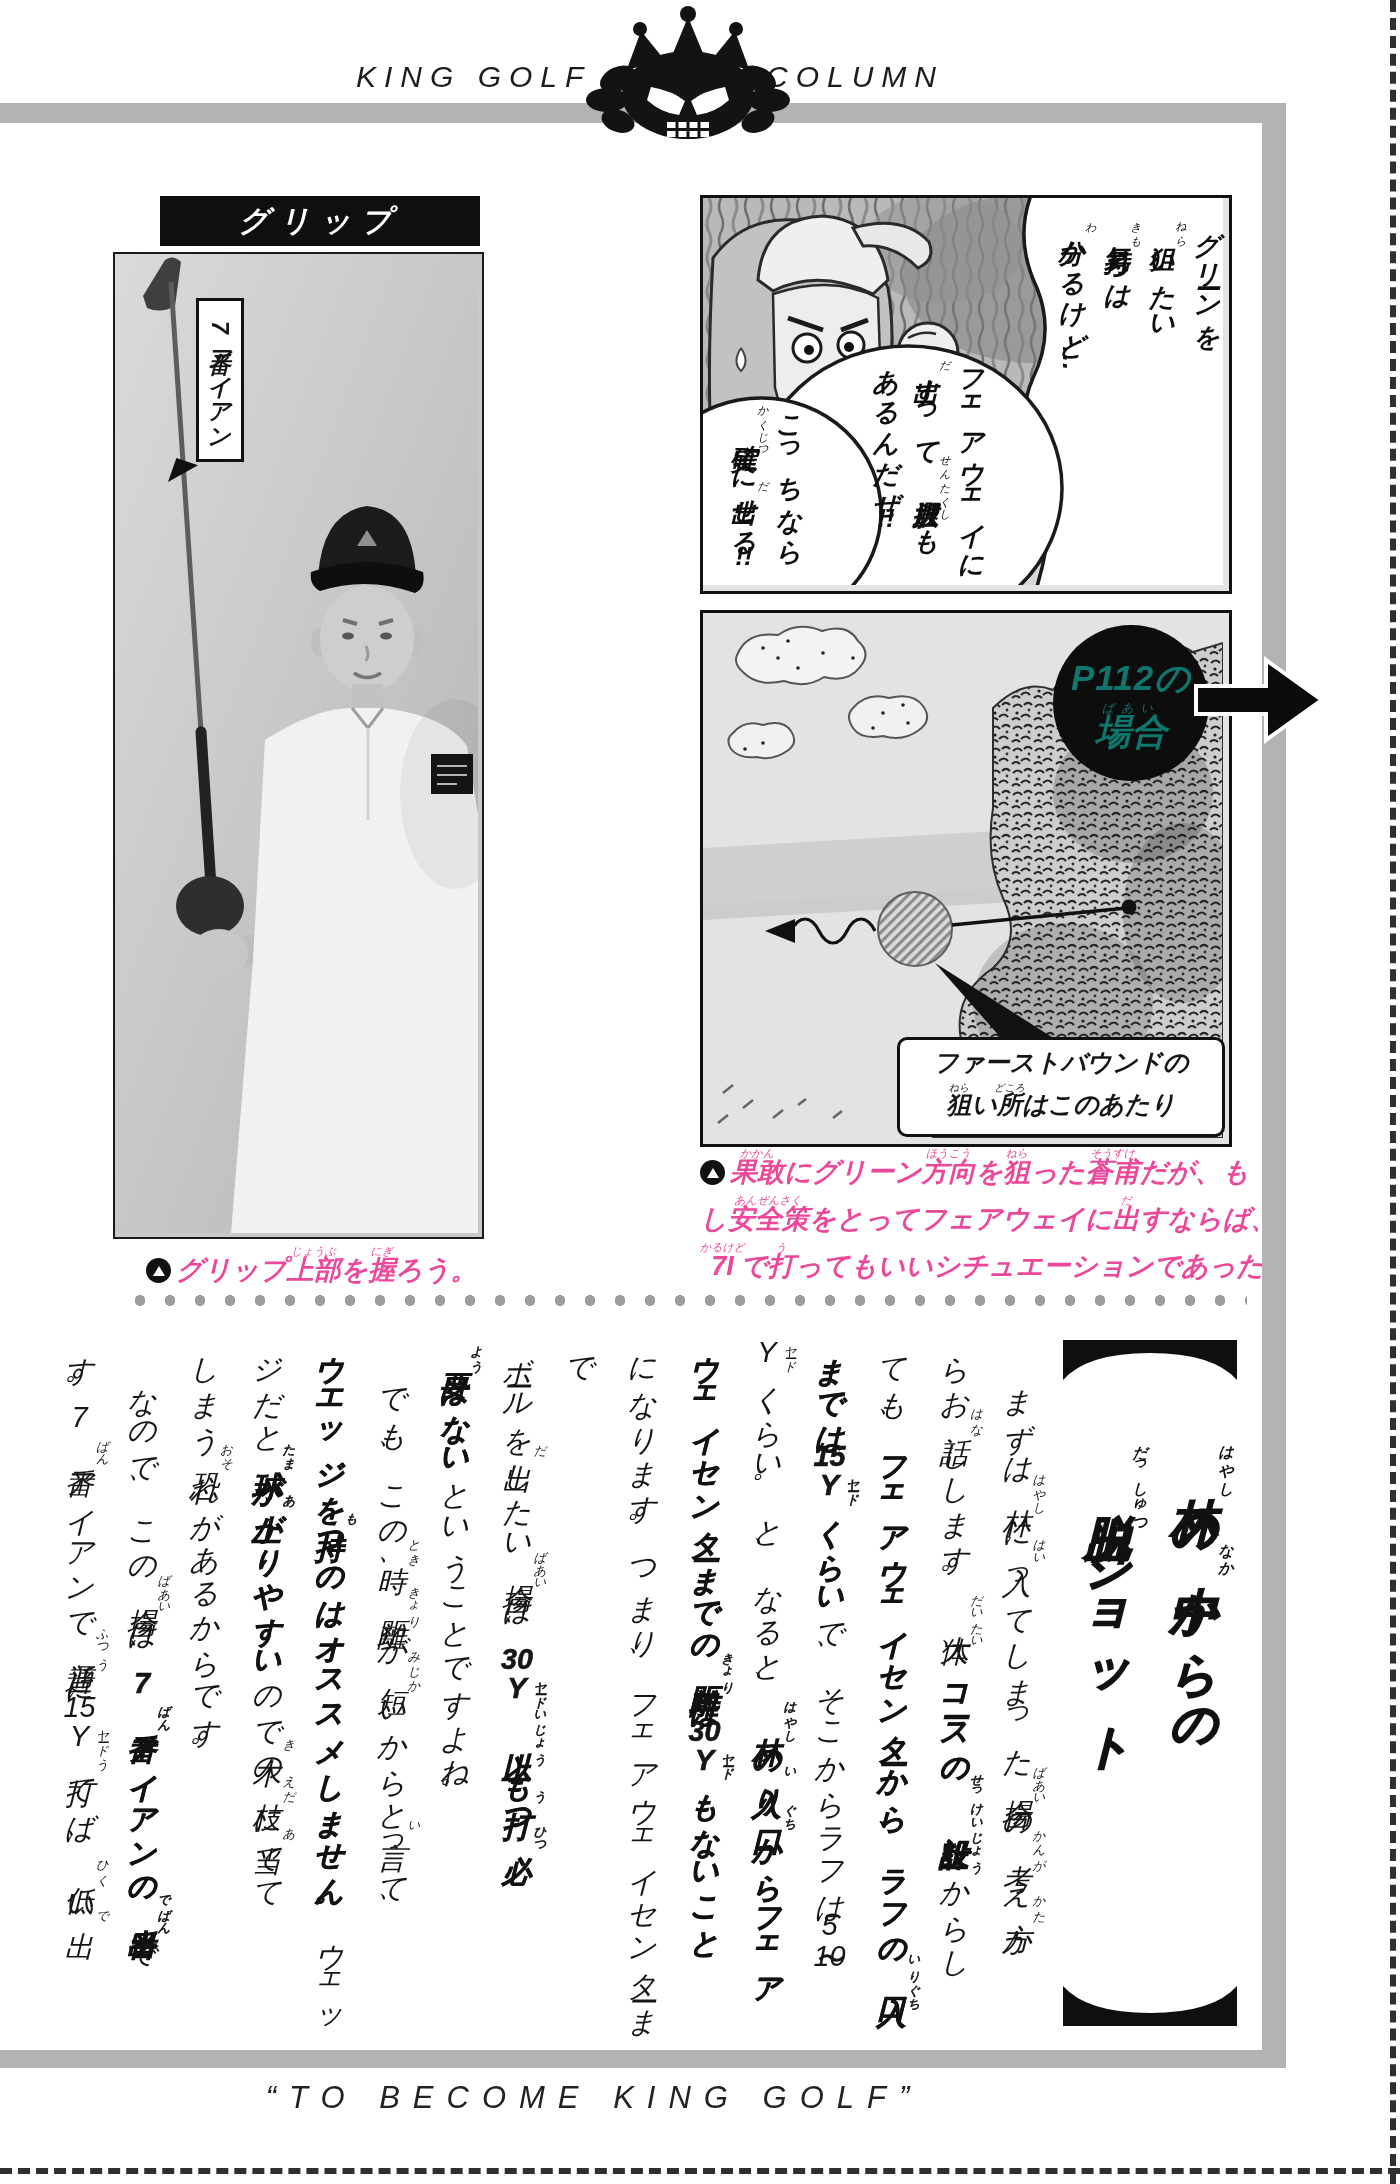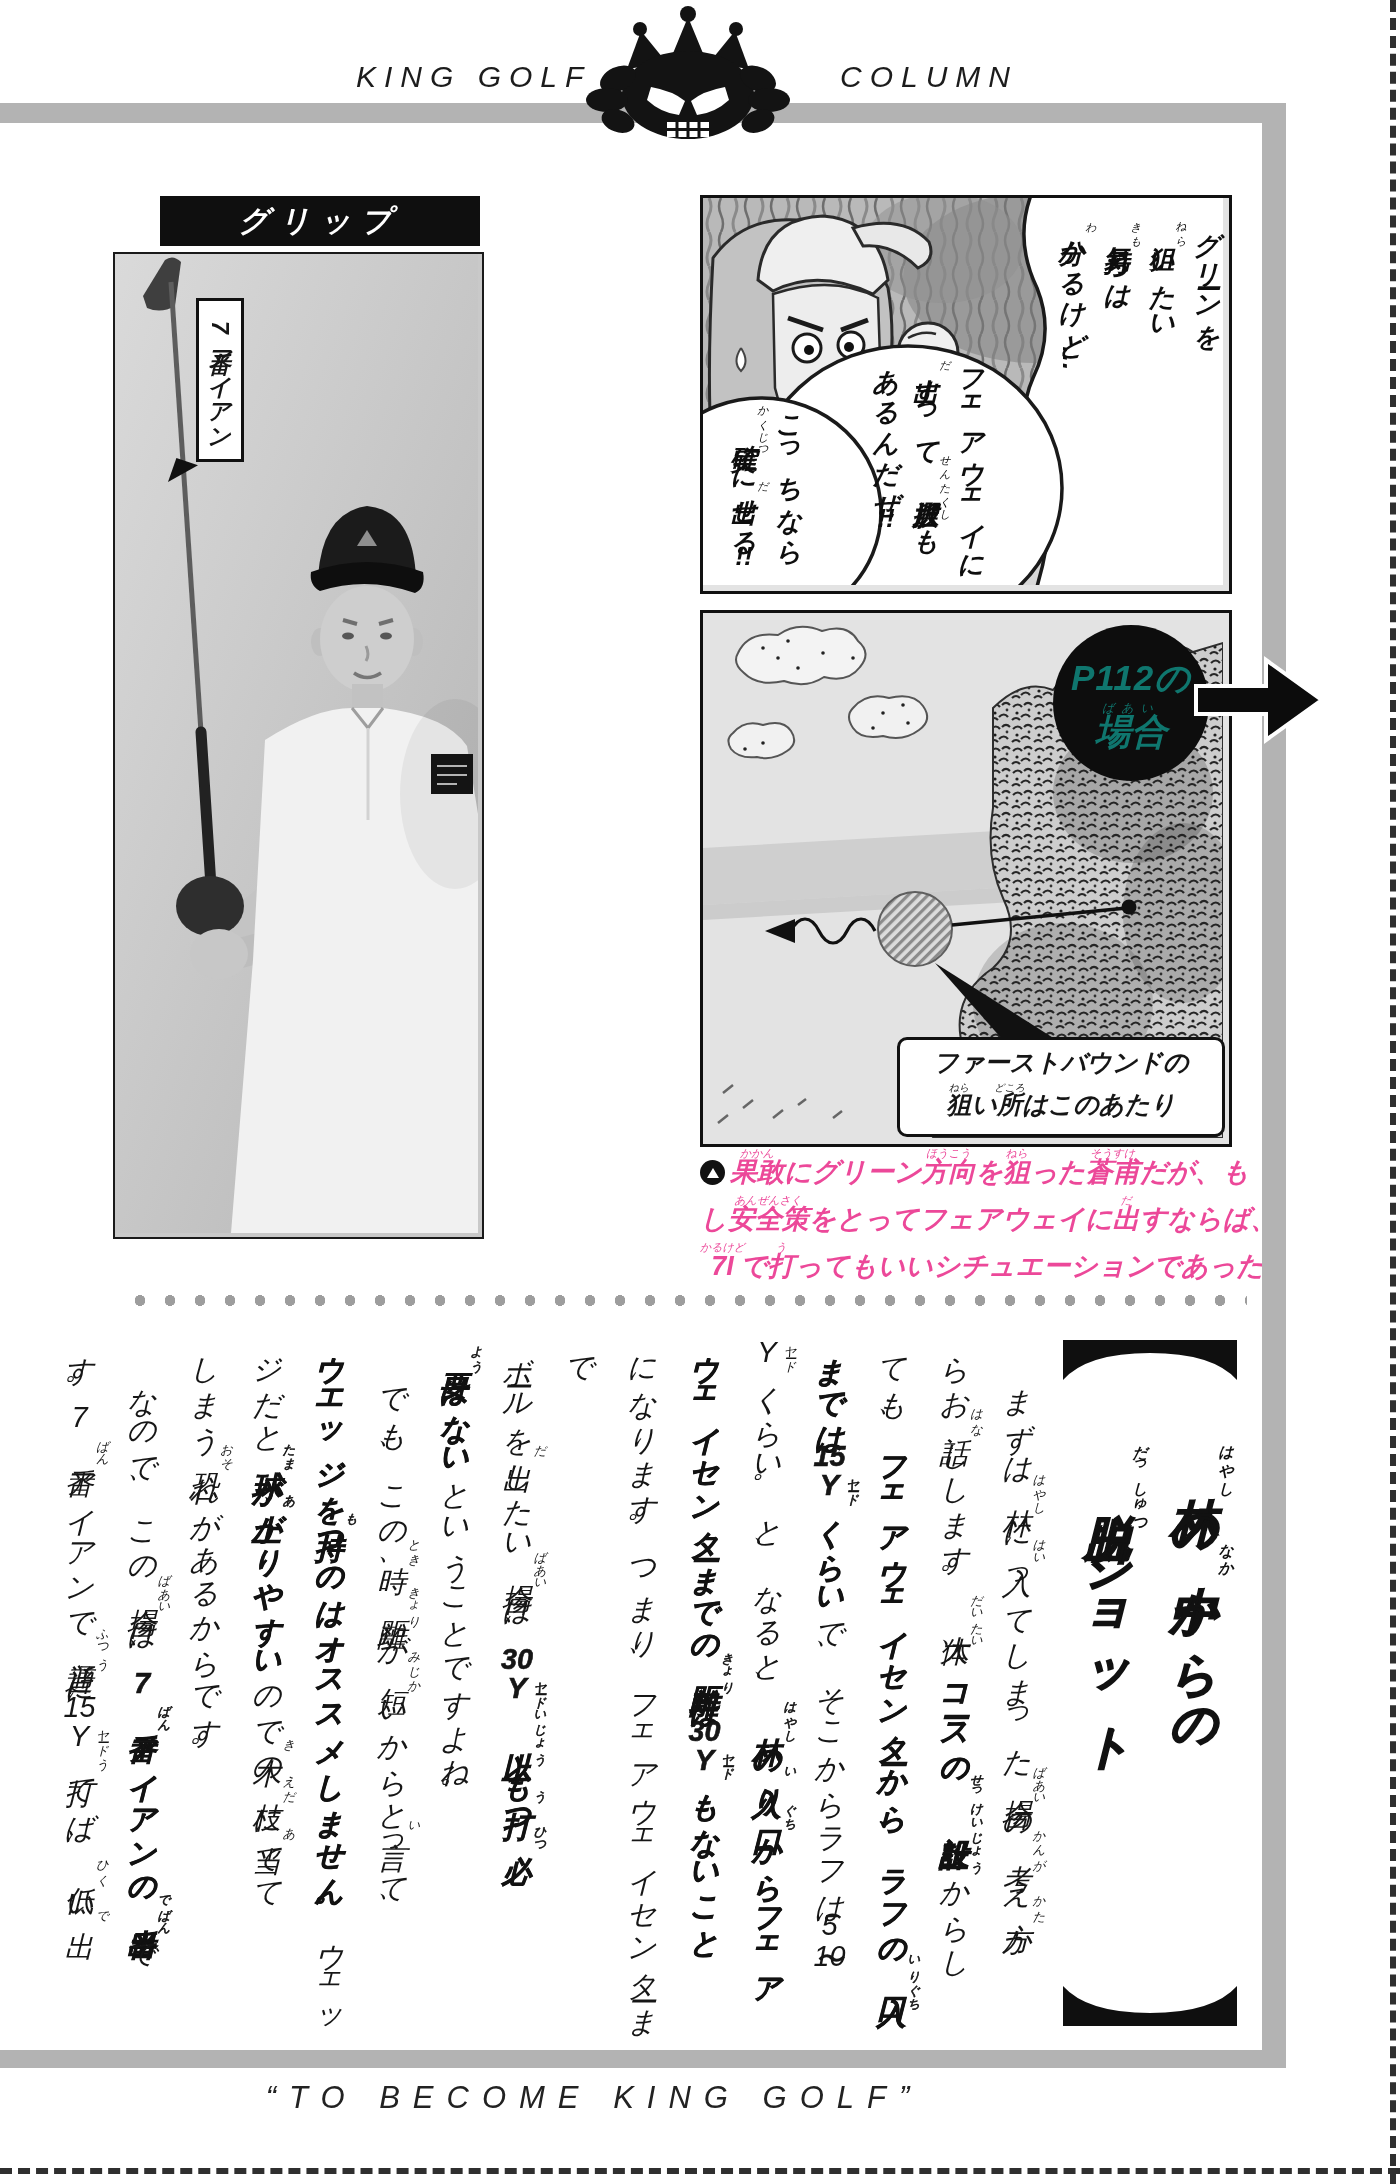--- a/index.html
+++ b/index.html
@@ -5,21 +5,21 @@
   html,body{margin:0;padding:0;background:#ffffff;}
   #page{position:relative;width:1400px;height:2184px;background:#fff;overflow:hidden;
         font-family:"Liberation Sans","DejaVu Sans",sans-serif;color:#161616;font-style:italic;}
   
   .gray-bar{position:absolute;background:#b3b3b3;}
   #header-bar{left:0;top:103px;width:1286px;height:20px;}
   #right-strip{left:1262px;top:103px;width:24px;height:1965px;}
   #footer-bar{left:0;top:2050px;width:1286px;height:18px;}
   .brand{position:absolute;top:60px;font-size:30px;letter-spacing:8px;color:#1c1c1c;}
   #brand-left{left:356px;}
-  #brand-right{left:840px;text-align:center;}
+  #brand-right{left:766px;text-align:center;}
   #logo{position:absolute;left:563px;top:0px;width:250px;height:140px;}
   
   #right-dashes{position:absolute;left:1390px;top:0;height:2184px;width:0;border-left:6px dashed #2f2f2f;}
   #bottom-dashes{position:absolute;left:0;top:2168px;width:1400px;height:0;border-top:6px dashed #2f2f2f;}
   
   #grip-bar{position:absolute;left:160px;top:196px;width:320px;height:50px;background:#0f0f0f;
             display:flex;align-items:center;justify-content:center;color:#fff;
             font-size:30px;font-weight:700;letter-spacing:10px;}
   #photo{position:absolute;left:113px;top:252px;width:367px;height:983px;border:2px solid #1a1a1a;background:#c9c9c9;}
   #club-label{position:absolute;left:196px;top:298px;width:42px;height:158px;background:#fff;border:3px solid #111;
@@ -145,20 +145,21 @@
       <path d="M150,486 Q200,454 237,454 L268,454 Q332,462 352,492 L363,560 L363,979 L116,979 L138,706 Z" fill="#f1f1f1"></path>
       <path d="M237,454 L253,474 L268,454" stroke="#9e9e9e" stroke-width="3" fill="none"></path>
       <line x1="253" y1="474" x2="253" y2="566" stroke="#d2d2d2" stroke-width="3"></line>
       <rect x="316" y="500" width="42" height="40" fill="#161616"></rect>
       <path d="M322,512 h30 M322,521 h30 M322,530 h20" stroke="#bdbdbd" stroke-width="2"></path>
       <ellipse cx="340" cy="540" rx="55" ry="95" fill="#000" opacity="0.05"></ellipse>
     </svg>
   </div>
   <div id="club-label">7番アイアン</div>
   <div id="club-label-arrow"></div>
+  <div id="photo-caption" class="caption"><span class="capicon"></span><span>グリップ<ruby>上部<rt>じょうぶ</rt></ruby>を<ruby>握<rt>にぎ</rt></ruby>ろう。</span></div>
 
   <div id="panel1" class="panel">
     <svg width="520" height="387" viewBox="0 0 520 387">
       <defs>
         <pattern id="bark" width="26" height="34" patternUnits="userSpaceOnUse">
           <rect width="26" height="34" fill="#b9b9b9"></rect>
           <path d="M6,0 q4,8 0,17 q-4,9 0,17" stroke="#8a8a8a" stroke-width="3" fill="none"></path>
           <path d="M18,0 q-4,8 0,17 q4,9 0,17" stroke="#6e6e6e" stroke-width="2.5" fill="none"></path>
         </pattern>
       </defs>

